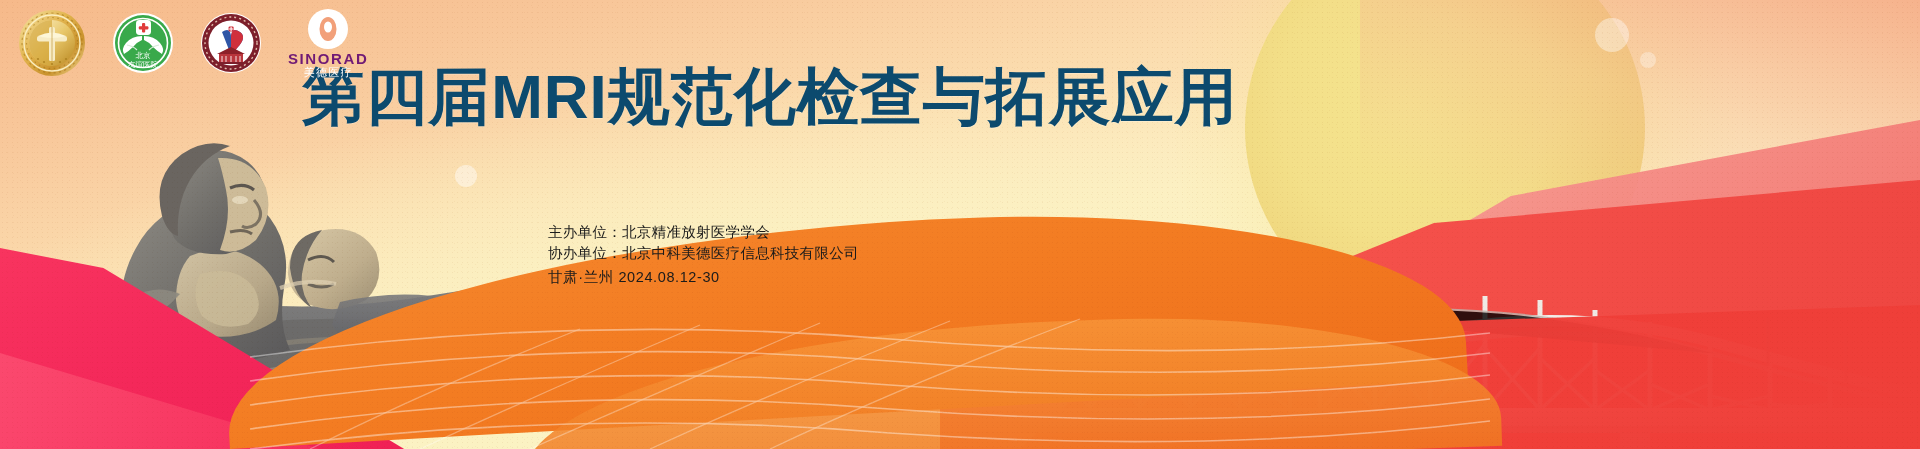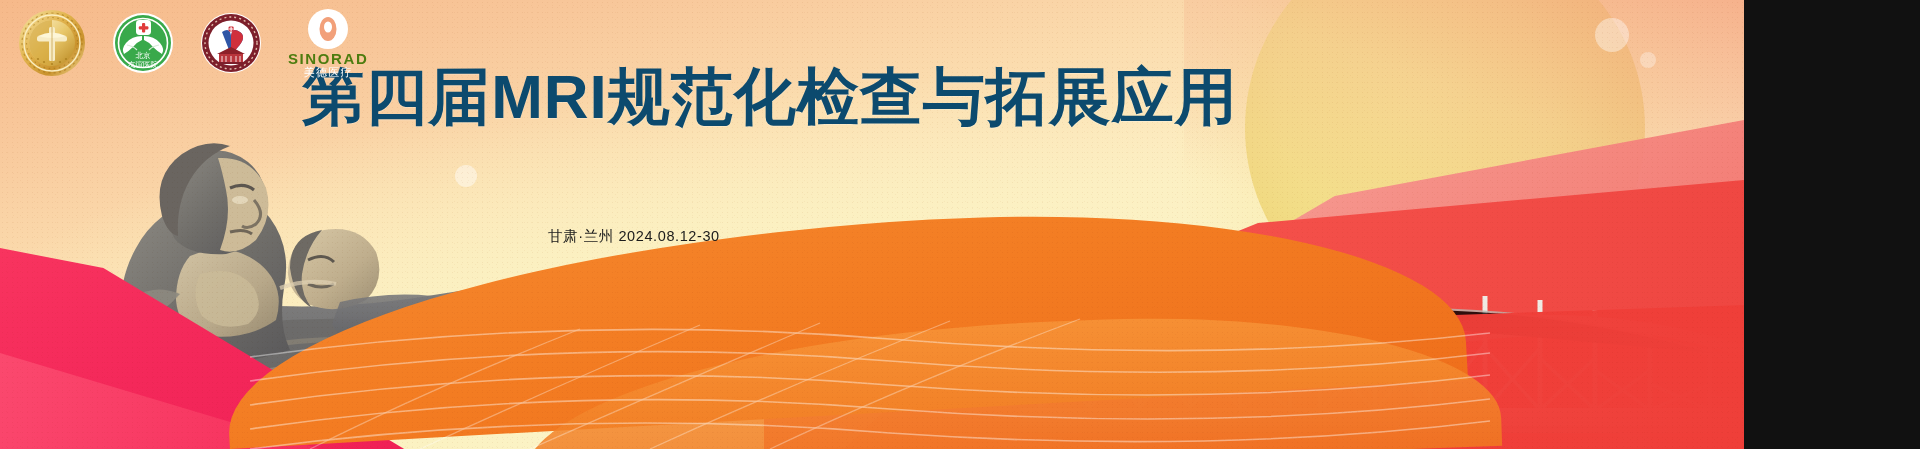--- a/index.html
+++ b/index.html
@@ -2,21 +2,21 @@
 <html><head>
 <meta charset="utf-8">
 <style>
   html, body {
     margin: 0;
     padding: 0;
     background: #111;
   }
   #banner {
     position: relative;
-    width: 1744px;
+    width: 1920px;
     height: 449px;
     overflow: hidden;
     font-family: "Liberation Sans", "DejaVu Sans", sans-serif;
     background: #f6d7a8;
   }
 
   
   .bg-base {
     position: absolute; inset: 0;
     background:
@@ -146,21 +146,21 @@
   .logo-sinorad {
     display: flex;
     flex-direction: column;
     align-items: center;
     gap: 1px;
   }
   .sinorad-word {
     font-size: 15px;
     letter-spacing: 1.6px;
     font-weight: 700;
-    color: #4d7c0f;
+    color: #701a75;
     line-height: 1;
   }
   .sinorad-sub {
     font-size: 11px;
     letter-spacing: 1.2px;
     color: #ffffff;
     line-height: 1;
   }
 
   
@@ -514,16 +514,18 @@
       <div class="sinorad-word">SINORAD</div>
       <div class="sinorad-sub">美德医疗</div>
     </div>
   </div>
 
   <div class="titles">
     <div class="title-line first">第四届MRI规范化检查与拓展应用</div>
   </div>
 
   <div class="subinfo">
+    <div class="row">主办单位：北京精准放射医学学会</div>
+    <div class="row">协办单位：北京中科美德医疗信息科技有限公司</div>
     <div class="row venue">甘肃·兰州  2024.08.12-30</div>
   </div>
 
 </div>
 
 </body></html>

